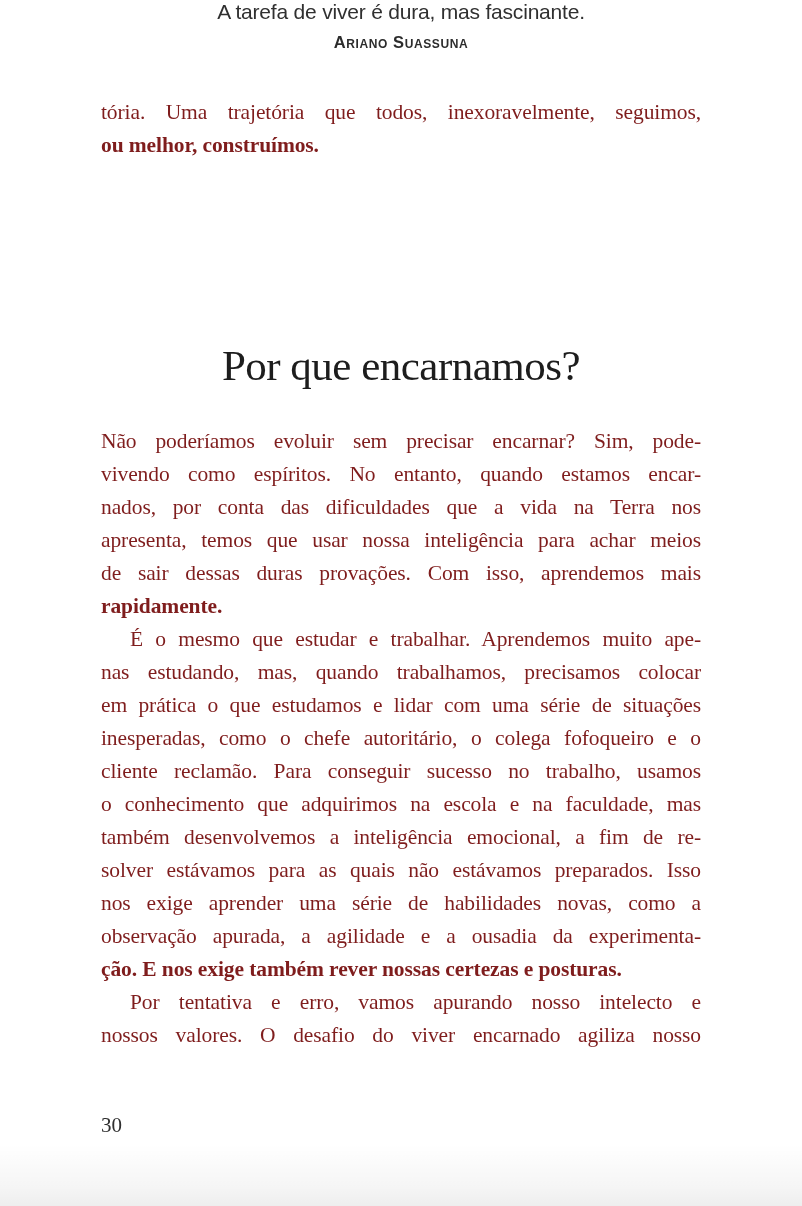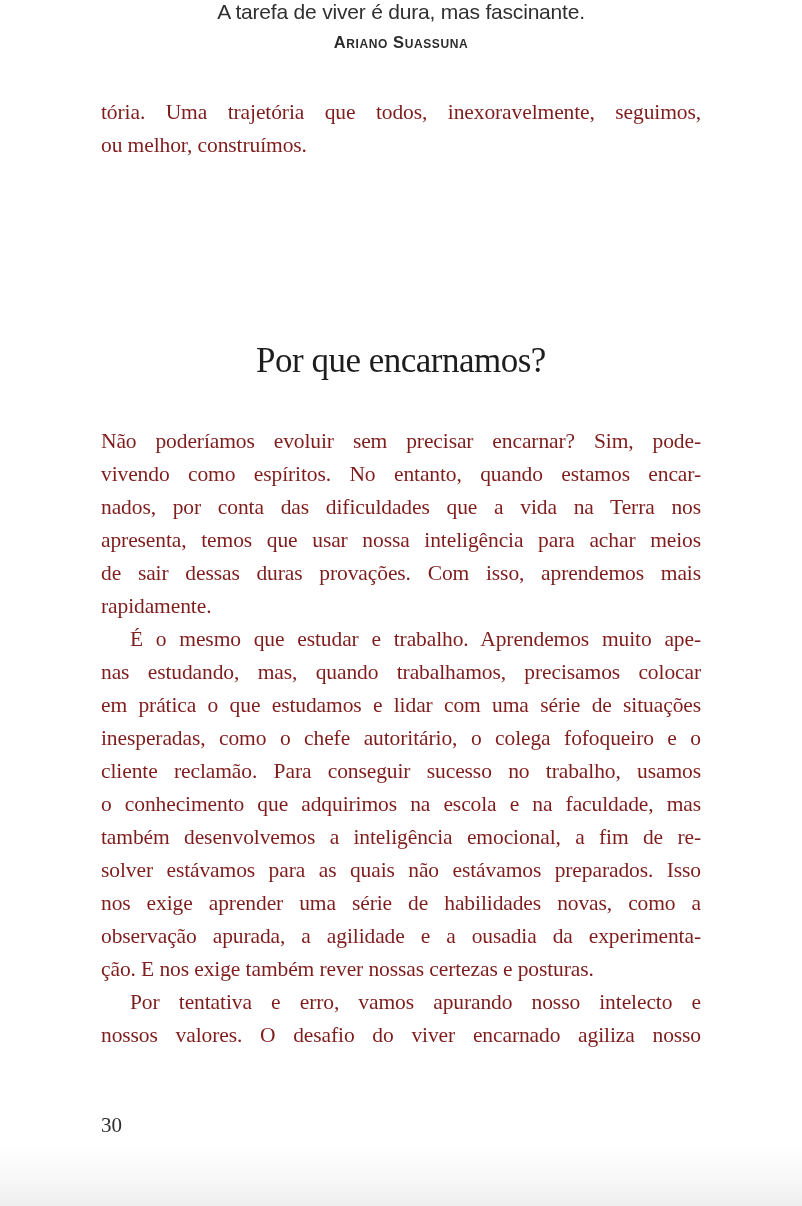--- a/index.html
+++ b/index.html
@@ -19,21 +19,21 @@
     width: 600px;
   }
   
   .ln {
     font-size: 21.5px;
     line-height: 33px;
     letter-spacing: -0.1px;
     color: #7f1d1d;
   }
   .j { text-align: justify; text-align-last: justify; }
-  .l { text-align: center; text-align-last: left; }
+  .l { text-align: center; text-align-last: left; font-weight: bold; }
   .ind { text-indent: 29px; }
 
   .top-para { top: 96px; }
 
   .epigraph {
     top: 201px;
     left: 0;
     width: 802px;
     text-align: center;
     font-family: "Liberation Sans", sans-serif;
@@ -52,21 +52,21 @@
     color: #2c2c2c;
   }
 
   .chapter-title {
     top: 341px;
     left: 0;
     width: 802px;
     text-align: center;
     font-family: "Liberation Serif", serif;
     font-weight: normal;
-    font-size: 35px;
+    font-size: 43px;
     letter-spacing: -0.5px;
     color: #1d1d1d;
   }
 
   .body-text { top: 425px; }
 
   .pagenum {
     position: absolute;
     left: 101px;
     top: 1113px;
@@ -104,21 +104,21 @@
   <h1 class="col chapter-title">Por que encarnamos?</h1>
 
   <div class="col body-text">
     <div class="ln j">Não poderíamos evoluir sem precisar encarnar? Sim, pode-</div>
     <div class="ln j">vivendo como espíritos. No entanto, quando estamos encar-</div>
     <div class="ln j">nados, por conta das dificuldades que a vida na Terra nos</div>
     <div class="ln j">apresenta, temos que usar nossa inteligência para achar meios</div>
     <div class="ln j">de sair dessas duras provações. Com isso, aprendemos mais</div>
     <div class="ln l">rapidamente.</div>
 
-    <div class="ln j ind">É o mesmo que estudar e trabalho. Aprendemos muito ape-</div>
+    <div class="ln j ind">É o mesmo que estudar e trabalhar. Aprendemos muito ape-</div>
     <div class="ln j">nas estudando, mas, quando trabalhamos, precisamos colocar</div>
     <div class="ln j">em prática o que estudamos e lidar com uma série de situações</div>
     <div class="ln j">inesperadas, como o chefe autoritário, o colega fofoqueiro e o</div>
     <div class="ln j">cliente reclamão. Para conseguir sucesso no trabalho, usamos</div>
     <div class="ln j">o conhecimento que adquirimos na escola e na faculdade, mas</div>
     <div class="ln j">também desenvolvemos a inteligência emocional, a fim de re-</div>
     <div class="ln j">solver estávamos para as quais não estávamos preparados. Isso</div>
     <div class="ln j">nos exige aprender uma série de habilidades novas, como a</div>
     <div class="ln j">observação apurada, a agilidade e a ousadia da experimenta-</div>
     <div class="ln l">ção. E nos exige também rever nossas certezas e posturas.</div>

